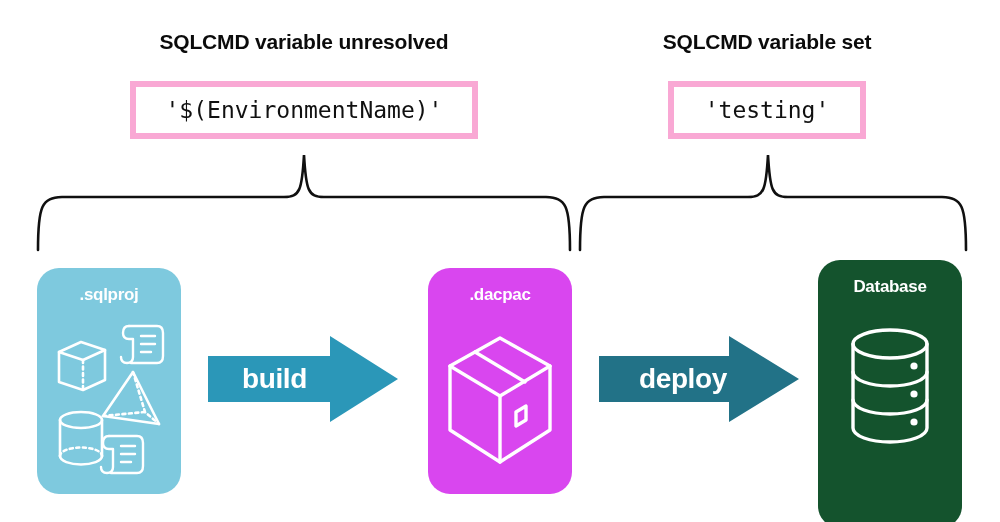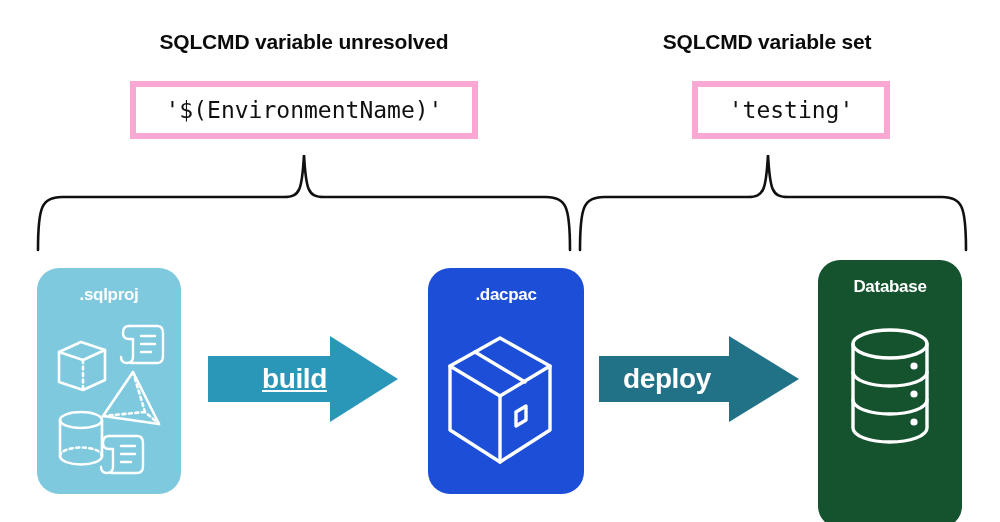--- a/index.html
+++ b/index.html
@@ -46,21 +46,21 @@
     display: flex;
     align-items: center;
     justify-content: center;
     font-family: "DejaVu Sans Mono", "Liberation Mono", monospace;
     font-size: 23px;
     color: #101010;
     letter-spacing: 0px;
     white-space: nowrap;
   }
   #code-left  { left: 130px; top: 81px; width: 348px; height: 58px; }
-  #code-right { left: 692px; top: 81px; width: 198px; height: 58px; }
+  #code-right { left: 668px; top: 81px; width: 198px; height: 58px; }
 
   
   .brace-layer {
     position: absolute;
     left: 0; top: 0;
     width: 1000px;
     height: 522px;
     pointer-events: none;
   }
 
@@ -76,21 +76,21 @@
     right: 0;
     text-align: center;
     font-family: "Liberation Sans", sans-serif;
     font-weight: bold;
     font-size: 17px;
     color: #ffffff;
     letter-spacing: -0.3px;
     white-space: nowrap;
   }
   #card-sqlproj  { left: 37px;  top: 268px; width: 144px; height: 226px; background: #7ec9de; }
-  #card-dacpac   { left: 428px; top: 268px; width: 156px; height: 226px; background: #1d4ed8; }
+  #card-dacpac   { left: 428px; top: 268px; width: 144px; height: 226px; background: #d946ef; }
   #card-database { left: 818px; top: 260px; width: 144px; height: 268px; background: #14532d; }
   #card-sqlproj  .card-label { top: 17px; }
   #card-dacpac   .card-label { top: 17px; }
   #card-database .card-label { top: 17px; }
 
   .card-art {
     position: absolute;
     left: 0;
     top: 48px;
     width: 144px;
@@ -112,22 +112,22 @@
     font-family: "Liberation Sans", sans-serif;
     font-weight: bold;
     font-size: 28px;
     color: #ffffff;
     letter-spacing: -0.4px;
     white-space: nowrap;
     pointer-events: none;
   }
   #arrow-build  { left: 208px; top: 334px; width: 190px; height: 90px; }
   #arrow-deploy { left: 599px; top: 334px; width: 200px; height: 90px; }
-  #arrow-build  .arrow-label { padding-left: 54px; text-decoration: underline; }
-  #arrow-deploy .arrow-label { padding-left: 24px; }
+  #arrow-build  .arrow-label { padding-left: 34px; }
+  #arrow-deploy .arrow-label { padding-left: 40px; }
 </style>
 </head>
 <body>
 
 <div class="stage">
 
   <div class="phase-title" id="title-right">SQLCMD variable set</div>
 
   <div class="phase-title" id="title-left">SQLCMD variable unresolved</div>
 

